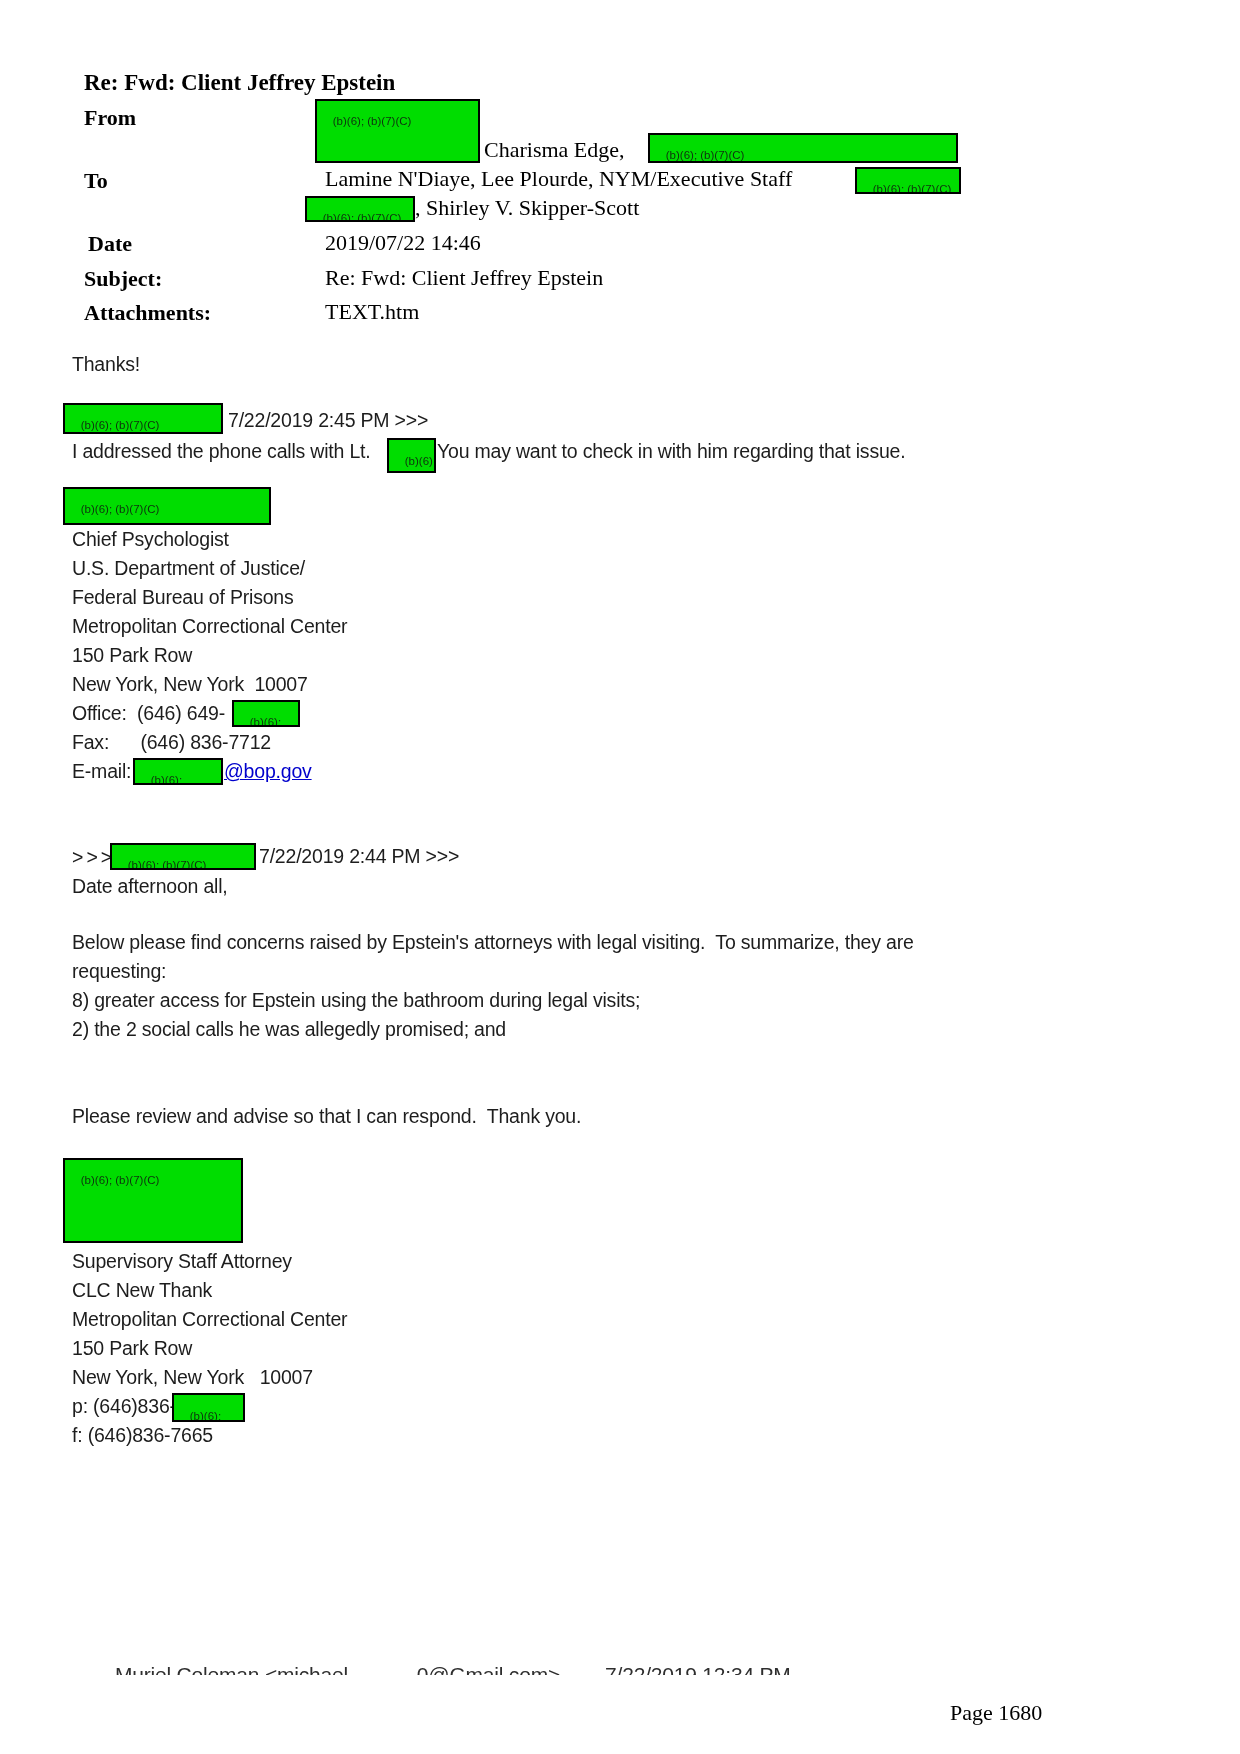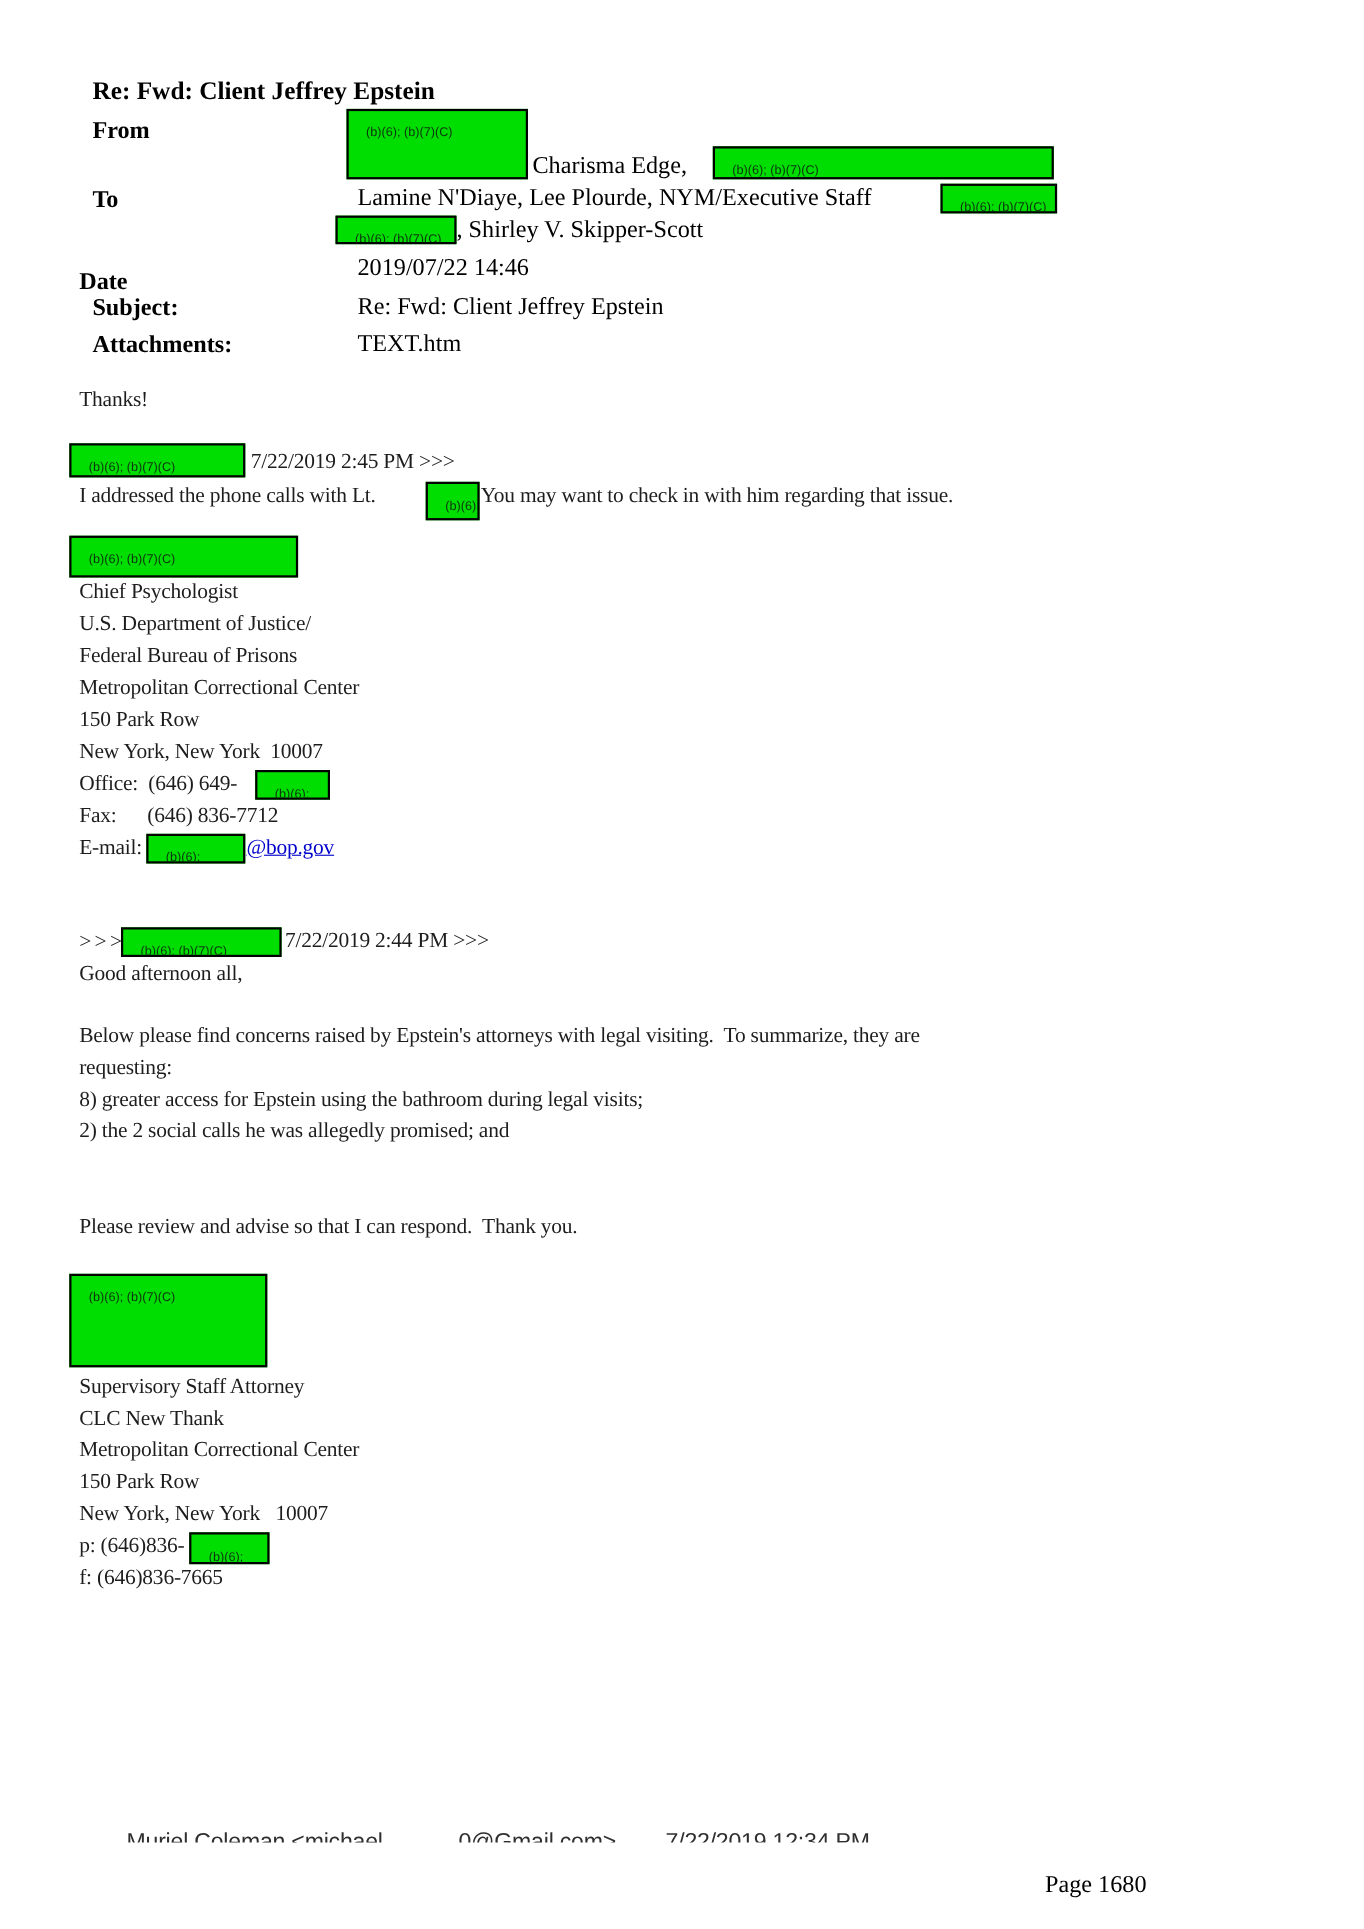--- a/index.html
+++ b/index.html
@@ -1,20 +1,20 @@
 <!DOCTYPE html>
 <html><head>
 <meta charset="utf-8">
 <style>
   html,body{margin:0;padding:0;background:#ffffff;}
   .page{position:relative;width:1240px;height:1754px;background:#ffffff;overflow:hidden;
         font-family:"Liberation Sans",sans-serif;}
   .serif{font-family:"Liberation Serif",serif;color:#000;}
   .serif-b{font-family:"Liberation Serif",serif;color:#000;font-weight:bold;}
-  .sans{font-family:Liberation Serif, serif;color:#1d1d1d;text-align:center;}
+  .sans{font-family:Liberation Sans, sans-serif;color:#1d1d1d;text-align:center;}
   .abs{position:absolute;white-space:pre;}
   .h-title{font-size:23px;}
   .h-label{font-size:22px;}
   .h-val{font-size:22px;}
   .body-txt{font-size:19.5px;letter-spacing:-0.2px;}
   .red-box{position:absolute;background:#00dd00;border:2px solid #000;box-sizing:border-box;
            overflow:hidden;font-family:"Liberation Sans",sans-serif;font-size:11.5px;
            line-height:13px;color:#0e320e;padding:1px 3px;white-space:pre;}
   .link{color:#0000cc;text-decoration:underline;cursor:pointer;}
   .clip-line{position:absolute;overflow:hidden;white-space:pre;color:#2e2e2e;
@@ -40,21 +40,21 @@
   <div class="abs serif-b h-label" style="left:84px;top:168px;">To</div>
   <div class="abs serif h-val" style="left:325px;top:166px;">Lamine N'Diaye, Lee Plourde, NYM/Executive Staff</div>
   <div class="red-box" style="left:855px;top:167px;width:106px;height:27px;">
     <span>(b)(6); (b)(7)(C)</span>
   </div>
   <div class="red-box" style="left:305px;top:196px;width:110px;height:26px;">
     <span>(b)(6); (b)(7)(C)</span>
   </div>
   <div class="abs serif h-val" style="left:415px;top:195px;">, Shirley V. Skipper-Scott</div>
 
-  <div class="abs serif-b h-label" style="left:72px;top:231px;margin-top:12px;">Date</div>
+  <div class="abs serif-b h-label" style="left:88px;top:231px;">Date</div>
   <div class="abs serif h-val" style="left:325px;top:230px;">2019/07/22 14:46</div>
 
   <div class="abs serif-b h-label" style="left:84px;top:266px;">Subject:</div>
   <div class="abs serif h-val" style="left:325px;top:265px;">Re: Fwd: Client Jeffrey Epstein</div>
 
   <div class="abs serif-b h-label" style="left:84px;top:300px;">Attachments:</div>
   <div class="abs serif h-val" style="left:325px;top:299px;">TEXT.htm</div>
 
   <div class="abs sans body-txt" style="left:72px;top:353px;">Thanks!</div>
 
@@ -91,21 +91,21 @@
     
   </div>
   <div class="abs sans body-txt link" style="left:224px;top:760px;">@bop.gov</div>
 
   <div class="abs sans body-txt" style="left:72px;top:846px;letter-spacing:3px;">&gt;&gt;&gt;</div>
   <div class="red-box" style="left:110px;top:843px;width:146px;height:27px;">
     <span>(b)(6); (b)(7)(C)</span>
   </div>
   <div class="abs sans body-txt" style="left:259px;top:845px;">7/22/2019 2:44 PM &gt;&gt;&gt;</div>
 
-  <div class="abs sans body-txt" style="left:72px;top:875px;">Good afternoon all,</div>
+  <div class="abs sans body-txt" style="left:72px;top:875px;">Date afternoon all,</div>
 
   <div class="abs sans body-txt" style="left:72px;top:931px;">Below please find concerns raised by Epstein's attorneys with legal visiting.  To summarize, they are</div>
   <div class="abs sans body-txt" style="left:72px;top:960px;">requesting:</div>
   <div class="abs sans body-txt" style="left:72px;top:989px;">8) greater access for Epstein using the bathroom during legal visits;</div>
   <div class="abs sans body-txt" style="left:72px;top:1018px;">2) the 2 social calls he was allegedly promised; and</div>
 
   <div class="abs sans body-txt" style="left:72px;top:1105px;">Please review and advise so that I can respond.  Thank you.</div>
 
   <div class="red-box" style="left:63px;top:1158px;width:180px;height:85px;">
     <span>(b)(6); (b)(7)(C)</span>

